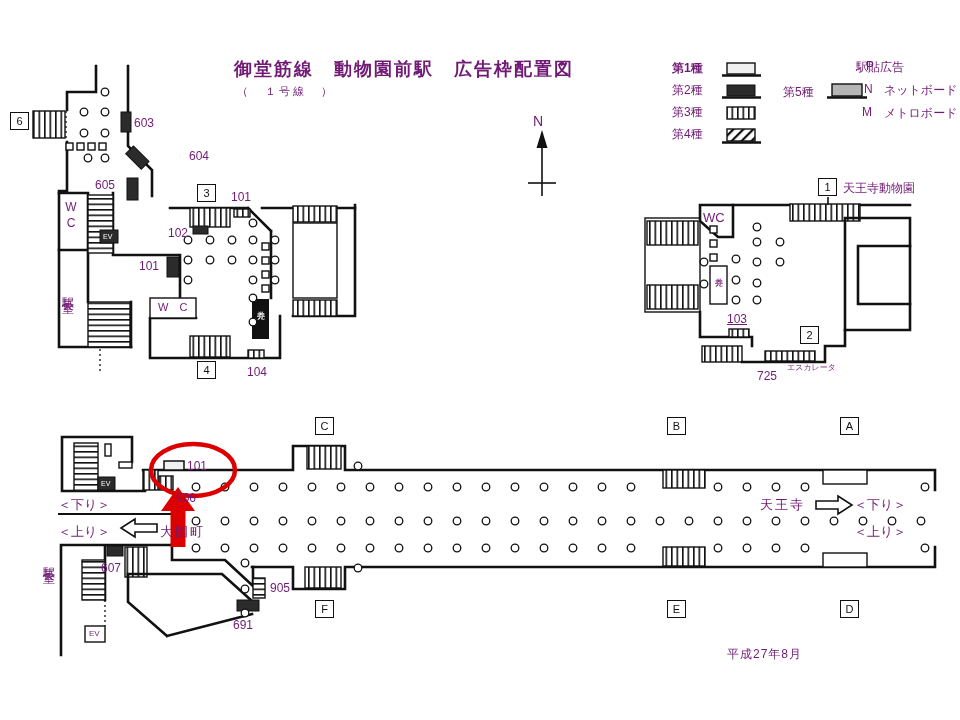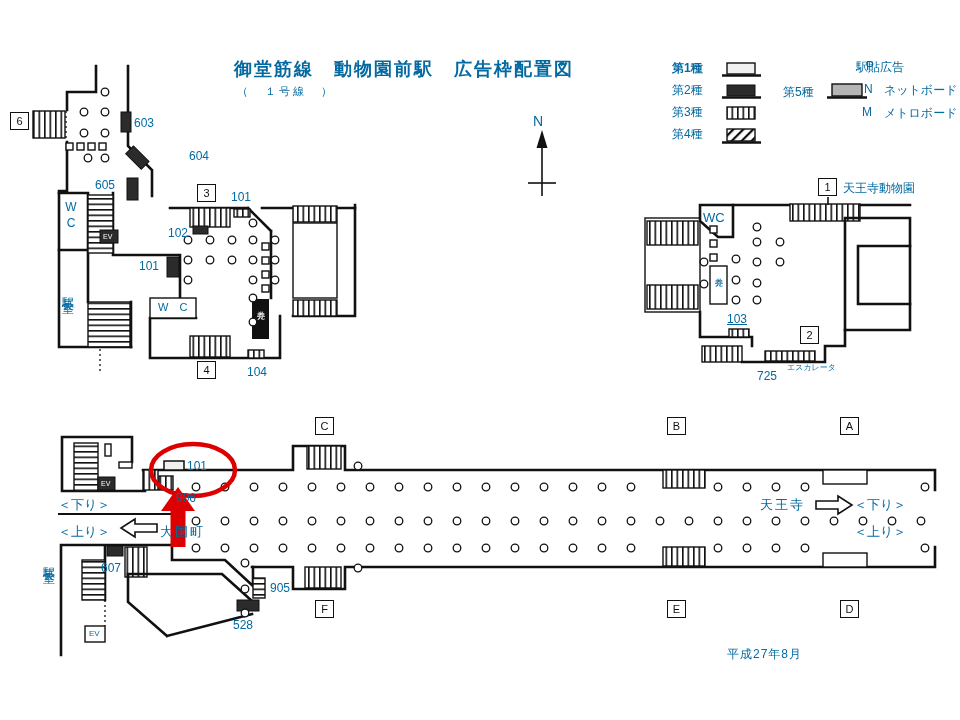--- a/index.html
+++ b/index.html
@@ -1,19 +1,19 @@
 <!DOCTYPE html>
 <html style="--red: #dd0000;"><head>
 <meta charset="utf-8">
 <style>
   html,body{margin:0;padding:0;background:#fff;}
   #stage{position:relative;width:960px;height:720px;background:#ffffff;overflow:hidden;
          font-family:"Liberation Sans",sans-serif;color:#111;}
   #plan{position:absolute;left:0;top:0;}
-  .t{position:absolute;white-space:nowrap;line-height:1;font-family:"Liberation Sans",sans-serif;color:#0369a1;}
+  .t{position:absolute;white-space:nowrap;line-height:1;font-family:"Liberation Sans",sans-serif;color:#701a75;}
   .v{writing-mode:vertical-rl;text-orientation:upright;letter-spacing:2px;}
   .w{color:#fff;}
   .marker{position:absolute;width:17px;height:16px;border:1.6px solid #111;background:#fff;
           display:flex;align-items:center;justify-content:center;font-size:11px;}
   .title{font-size:18px;font-weight:bold;letter-spacing:2px;}
   .sub{font-size:11px;letter-spacing:3px;}
   .lg{font-size:12px;}
   .sm{font-size:8px;}
   svg .wall{fill:none;stroke:#111;stroke-width:2.6;stroke-linecap:square;}
   svg .thin{fill:#fff;stroke:#111;stroke-width:1.4;}
@@ -339,21 +339,21 @@
 <div class="marker" style="left:667px;top:417px;">B</div>
 <div class="marker" style="left:840px;top:417px;">A</div>
 <div class="marker" style="left:315px;top:600px;">F</div>
 <div class="marker" style="left:667px;top:600px;">E</div>
 <div class="marker" style="left:840px;top:600px;">D</div>
 
 <div class="t lg" style="left:144px;top:492px;margin-left:32px;">906</div>
 <div class="t lg" style="left:187px;top:460px;">101</div>
 <div class="t lg" style="left:270px;top:582px;">905</div>
 <div class="t lg" style="left:101px;top:562px;">607</div>
-<div class="t lg" style="left:233px;top:619px;">528</div>
+<div class="t lg" style="left:233px;top:619px;">691</div>
 <div class="t" style="left:58px;top:498px;font-size:13px;">＜下り＞</div>
 <div class="t" style="left:58px;top:525px;font-size:13px;">＜上り＞</div>
 <div class="t" style="left:854px;top:498px;font-size:13px;">＜下り＞</div>
 <div class="t" style="left:854px;top:525px;font-size:13px;">＜上り＞</div>
 <div class="t" style="left:760px;top:498px;font-size:13px;letter-spacing:2px;">天王寺</div>
 <div class="t" style="left:160px;top:525px;font-size:13px;letter-spacing:2px;">大国町</div>
 <div class="t v" style="left:43px;top:558px;font-size:12px;">駅長室</div>
 <div class="t w" style="left:101px;top:480px;font-size:7px;">EV</div>
 <div class="t" style="left:89px;top:630px;font-size:8px;">EV</div>
 

